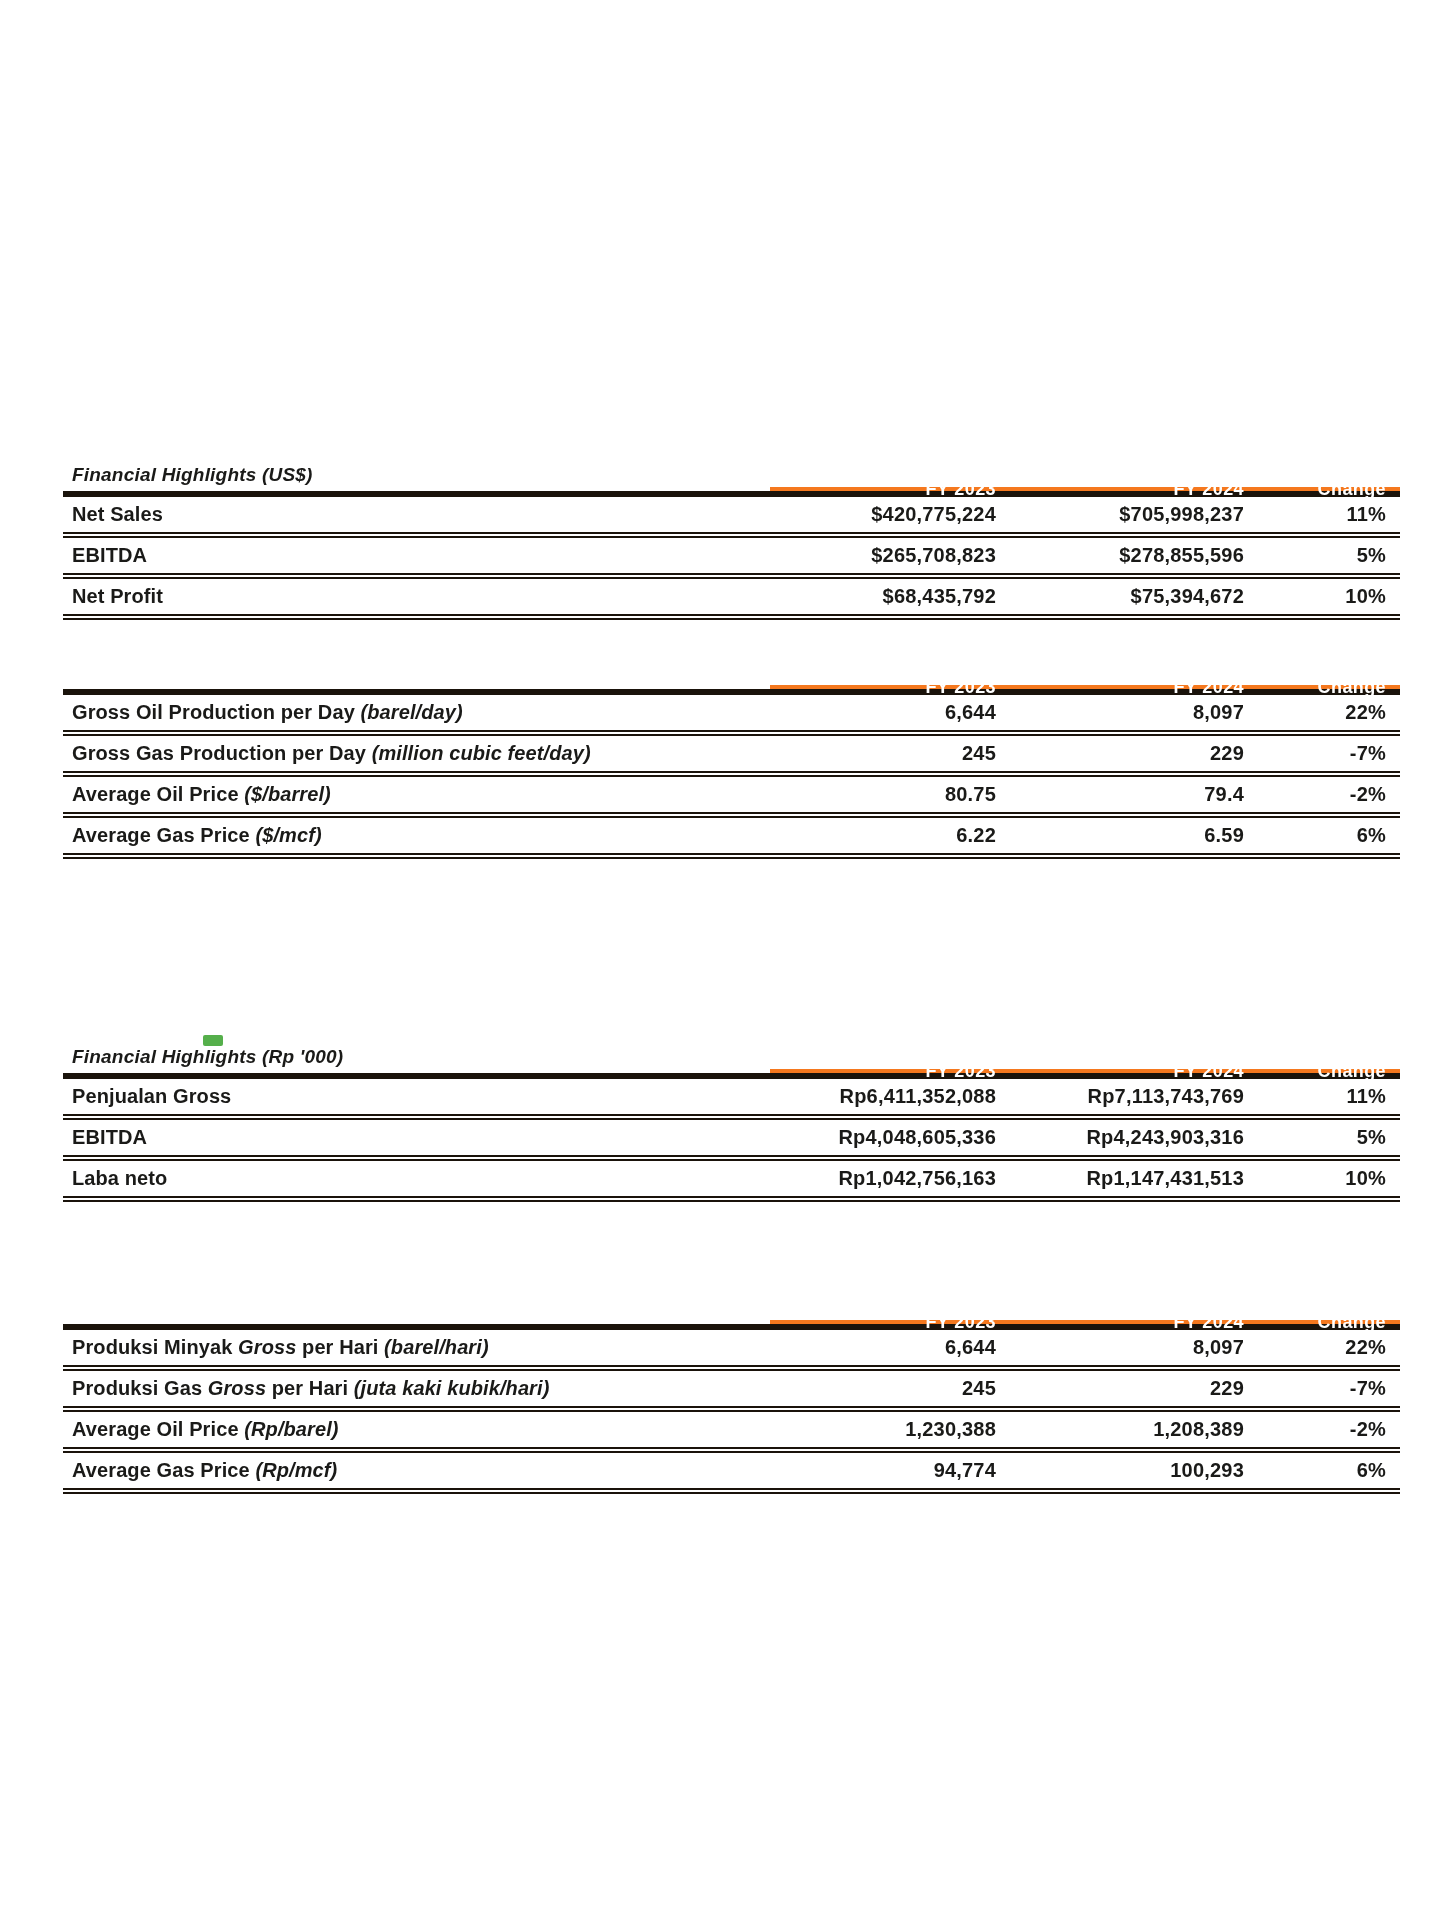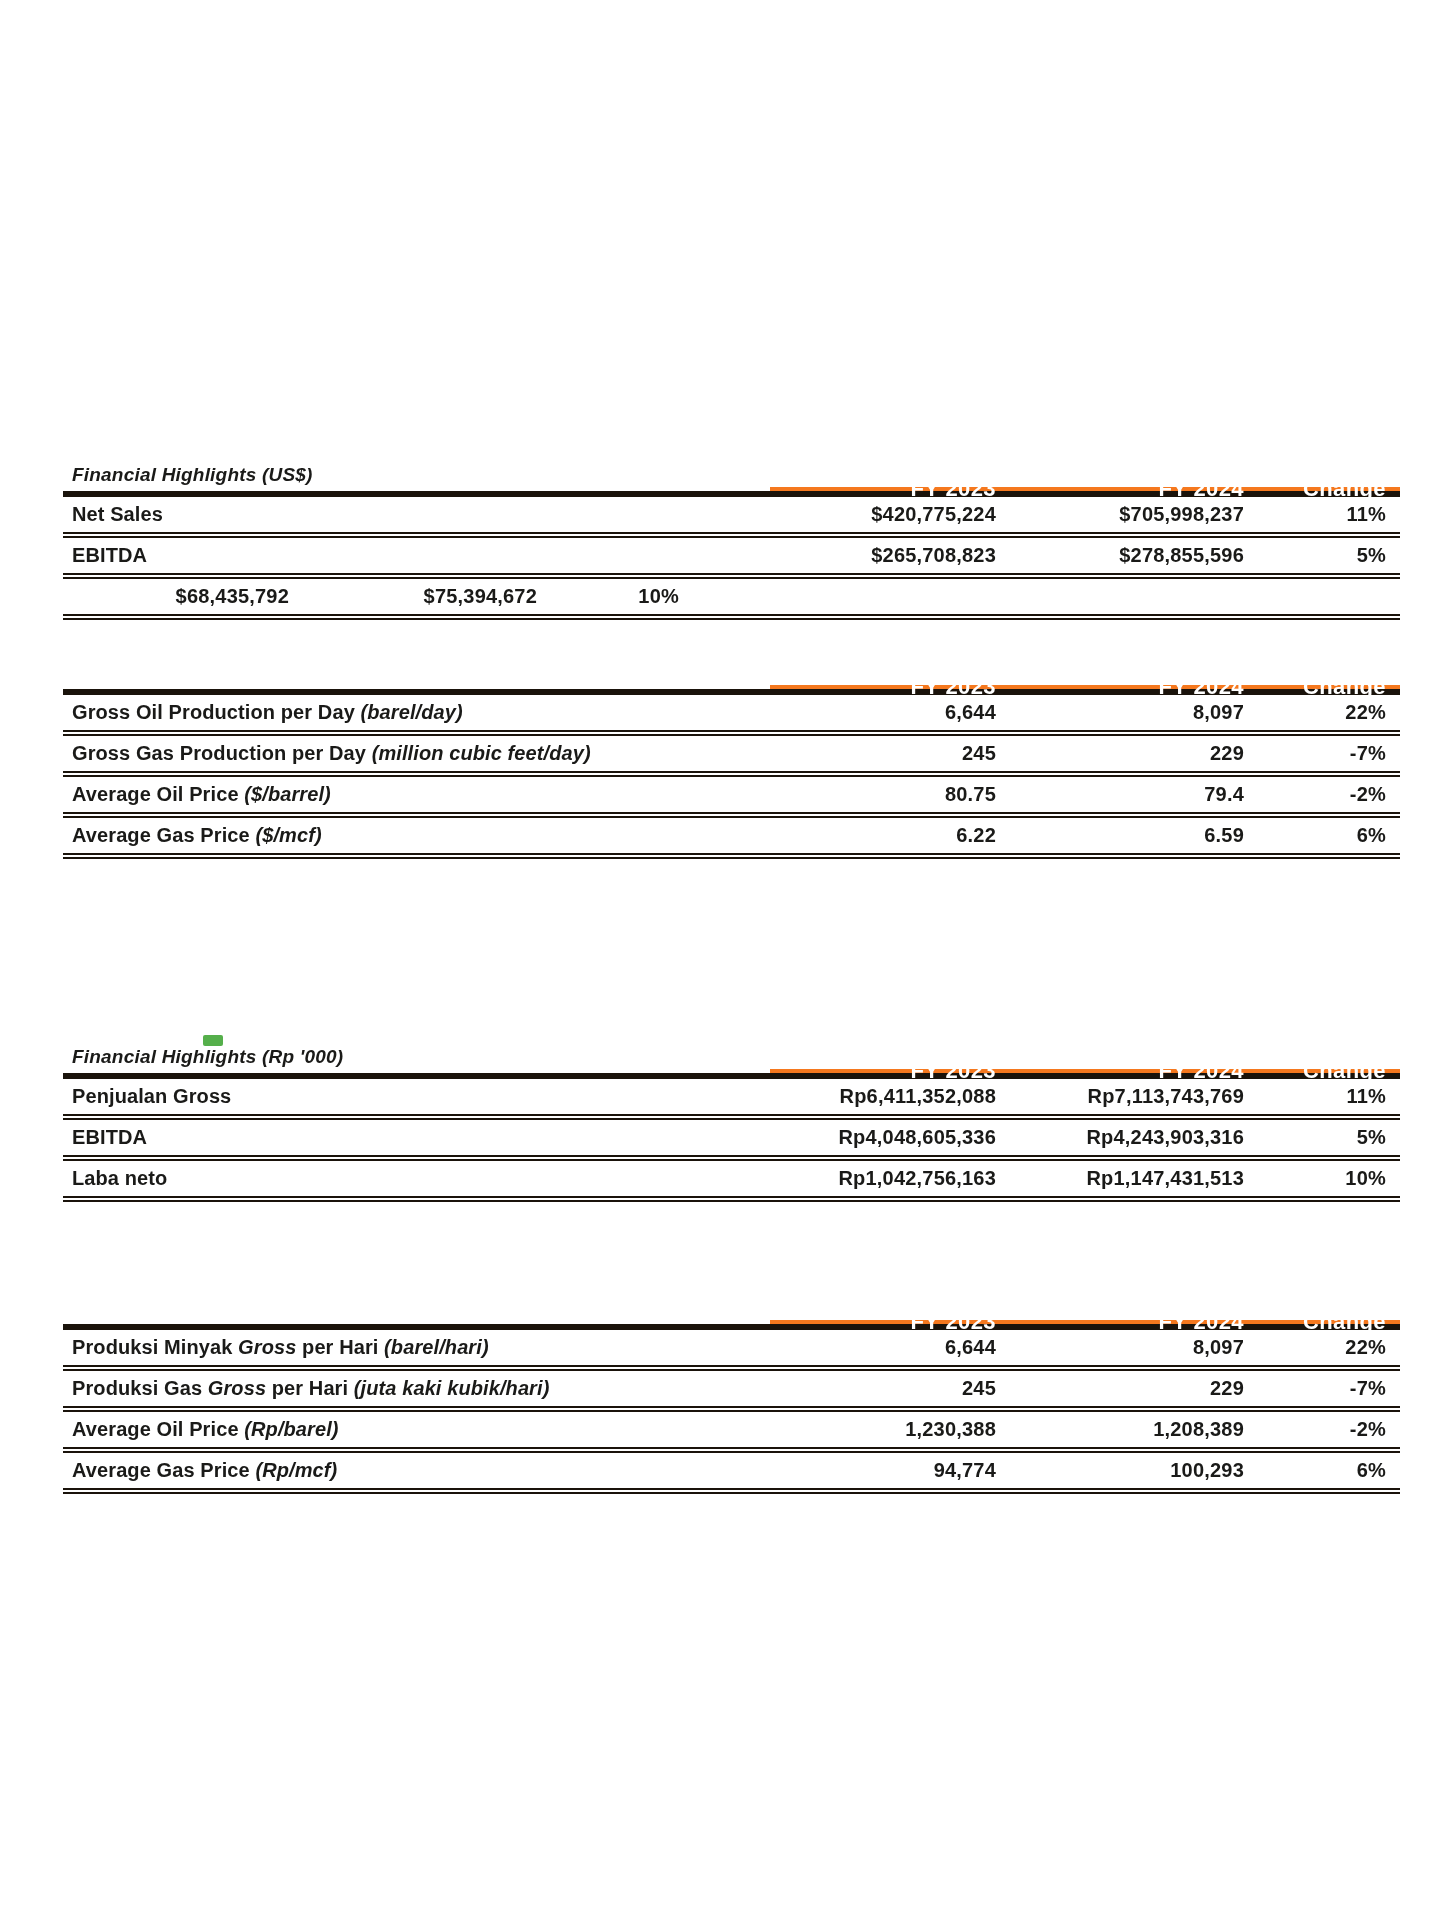--- a/index.html
+++ b/index.html
@@ -22,21 +22,21 @@
   .cell.title{
     width:707px;
     display:flex;align-items:flex-end;
     padding:0 0 5px 9px;
     font-style:italic;font-weight:bold;font-size:19px;
     letter-spacing:0.2px;
   }
   .cell.head{
     background:var(--orange,#F5781E);
     color:var(--head-text,#fff);
-    font-size:22px;font-weight:600;letter-spacing:0.4px;
+    font-size:18px;font-weight:600;letter-spacing:0.4px;
     display:flex;align-items:center;justify-content:flex-end;
     padding-right:14px;
     margin-top:33px;
   }
   .c0{width:240px;}
   .c1{width:248px;}
   .c2{width:142px;}
   .tbody .row{
     display:flex;align-items:center;height:35px;
     border-bottom:6px double var(--rule,#1a130b);
@@ -77,20 +77,21 @@
         <div class="cell num c1">$705,998,237</div>
         <div class="cell num c2">11%</div>
       </div>
       <div class="row">
         <div class="cell label"><span>EBITDA</span></div>
         <div class="cell num c0">$265,708,823</div>
         <div class="cell num c1">$278,855,596</div>
         <div class="cell num c2">5%</div>
       </div>
       <div class="row">
+        <div class="cell label"><span>Net Profit</span></div>
         <div class="cell num c0">$68,435,792</div>
         <div class="cell num c1">$75,394,672</div>
         <div class="cell num c2">10%</div>
       </div>
     </div>
 </div>
 
 <div class="fin-table" style="top:652px">
   <div class="thead">
     <div class="cell title"></div>

